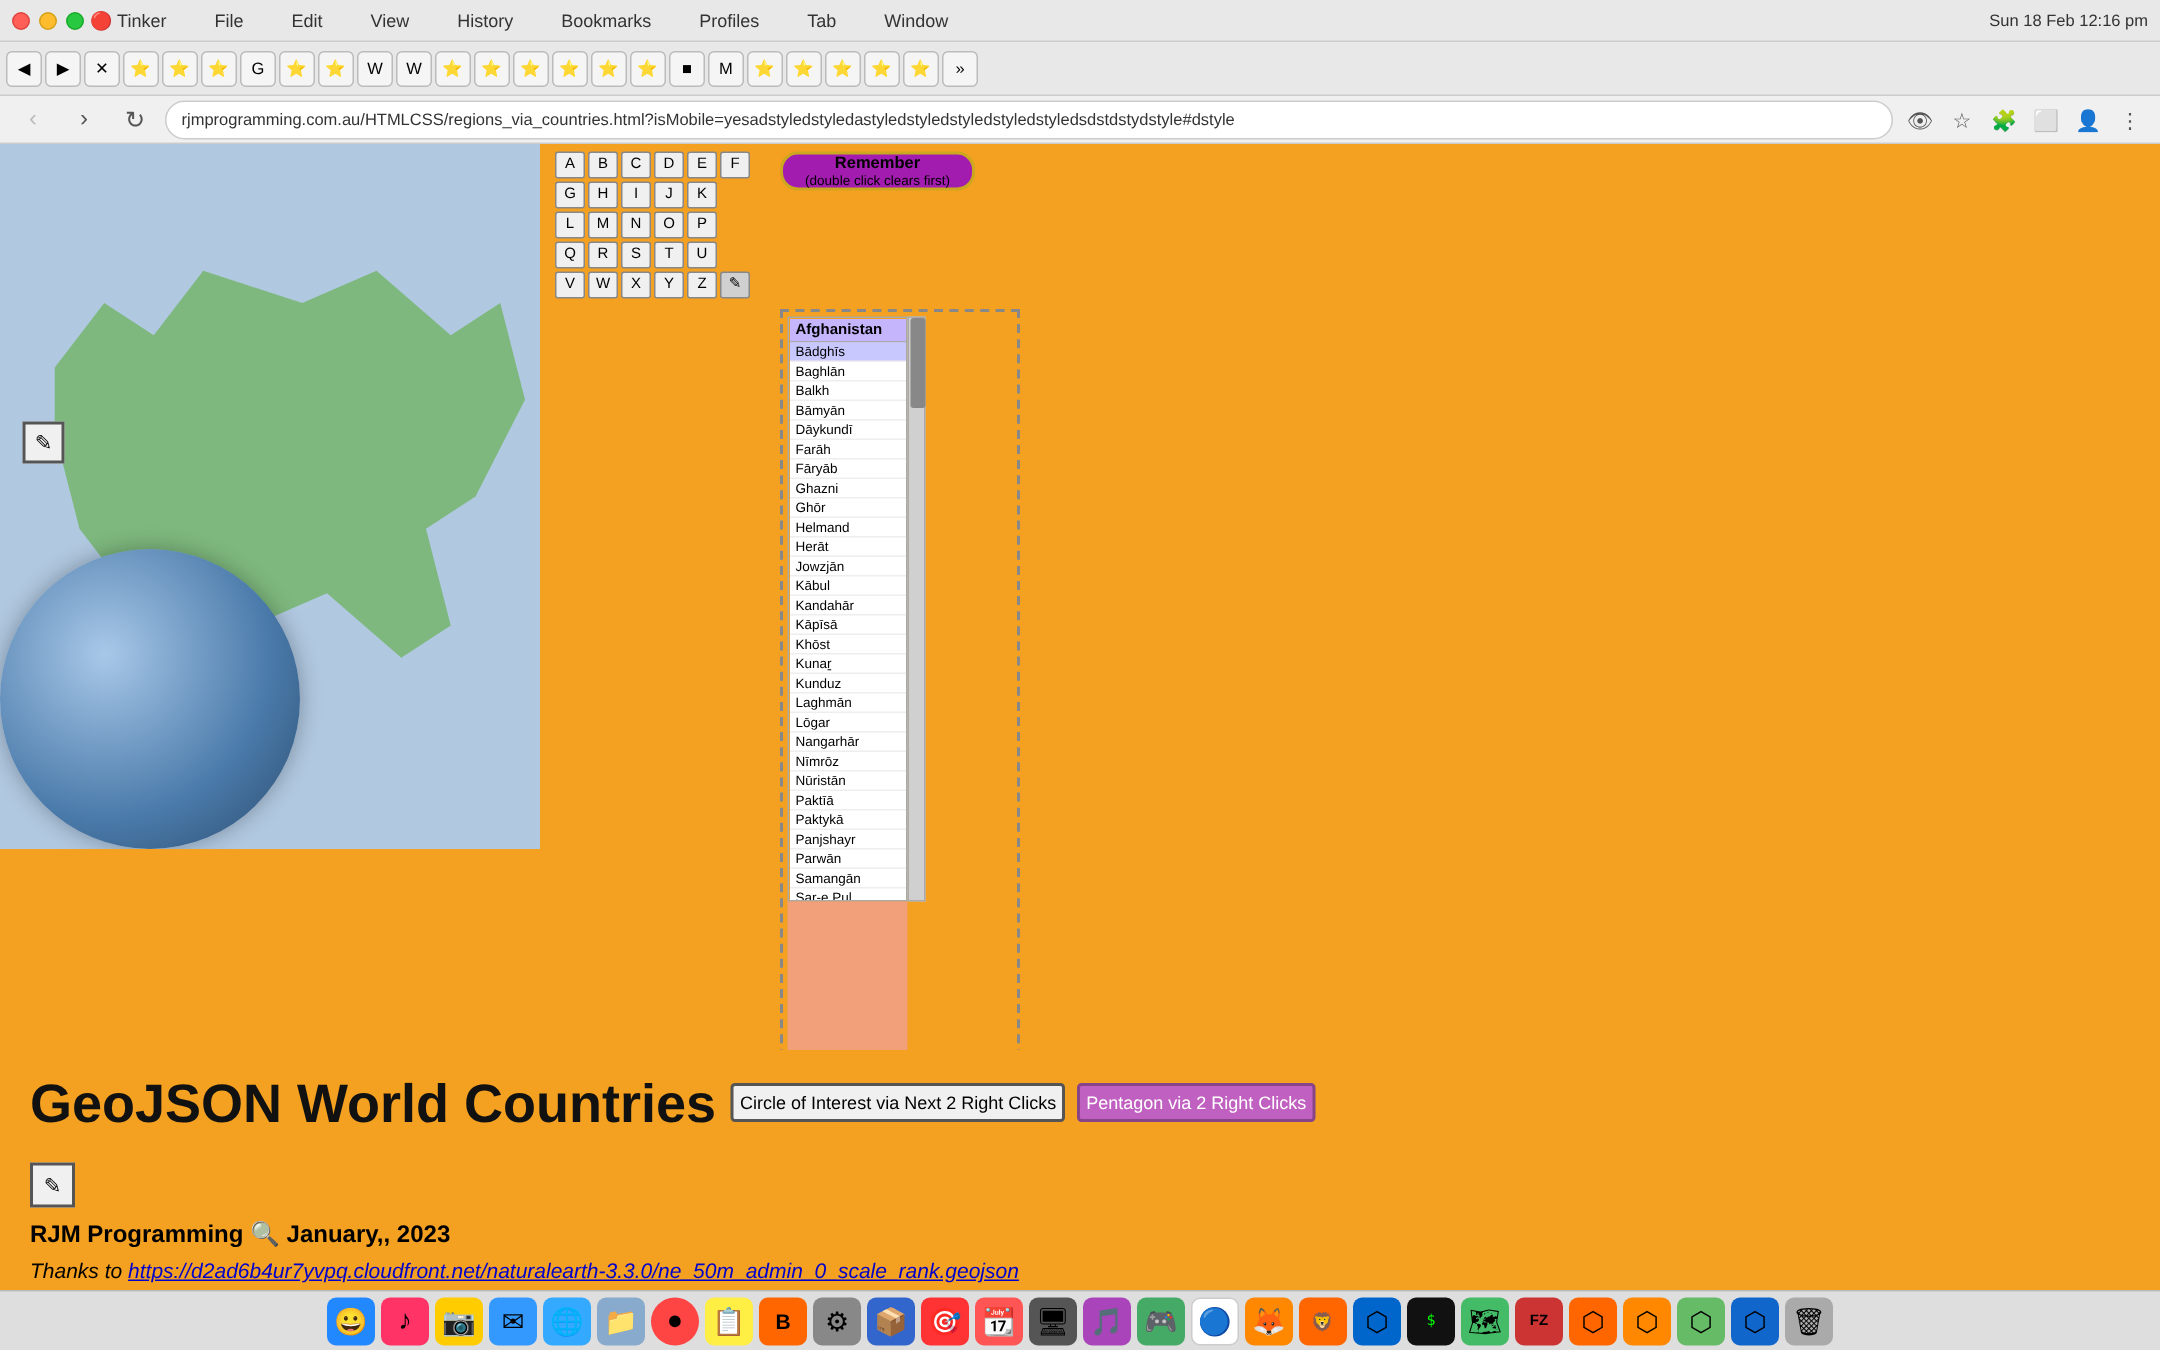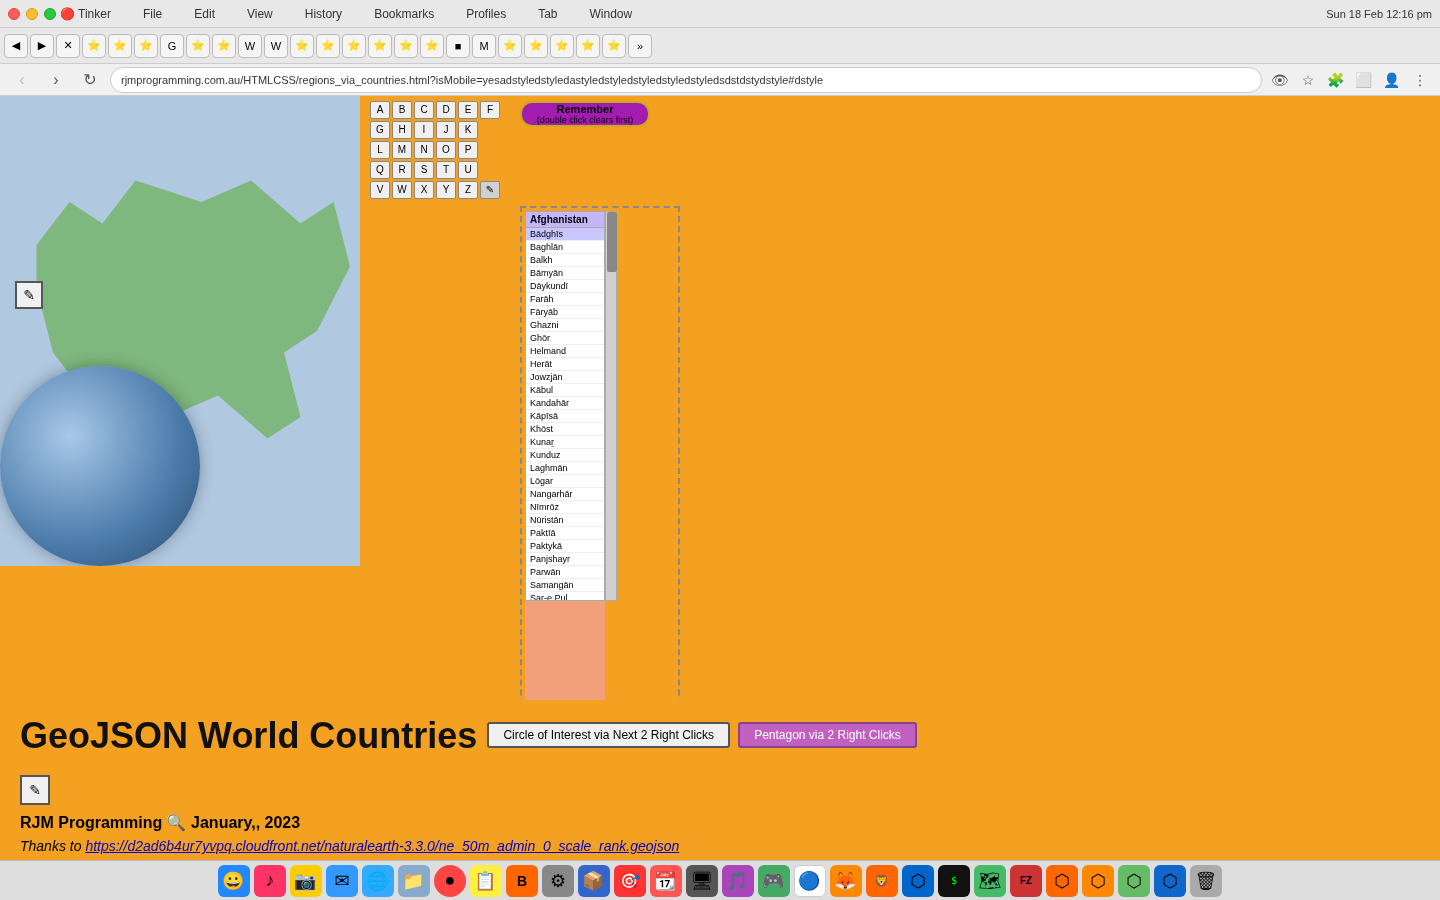--- a/index.html
+++ b/index.html
@@ -316,21 +316,21 @@
       color: #111;
       margin-bottom: 10px;
     }
     .action-buttons {
       display: flex;
       gap: 8px;
       align-items: center;
       margin-bottom: 12px;
     }
     .action-btn {
-      padding: 4px 14px;
+      padding: 4px 4px;
       border: 2px solid #555;
       background: #f0f0f0;
       font-size: 12px;
       cursor: pointer;
       border-radius: 3px;
     }
     .edit-icon-bottom {
       width: 30px;
       height: 30px;
       border: 2px solid #555;

